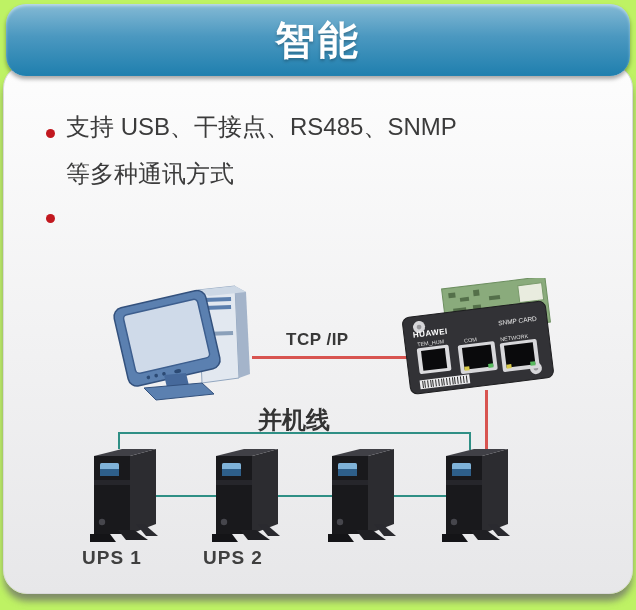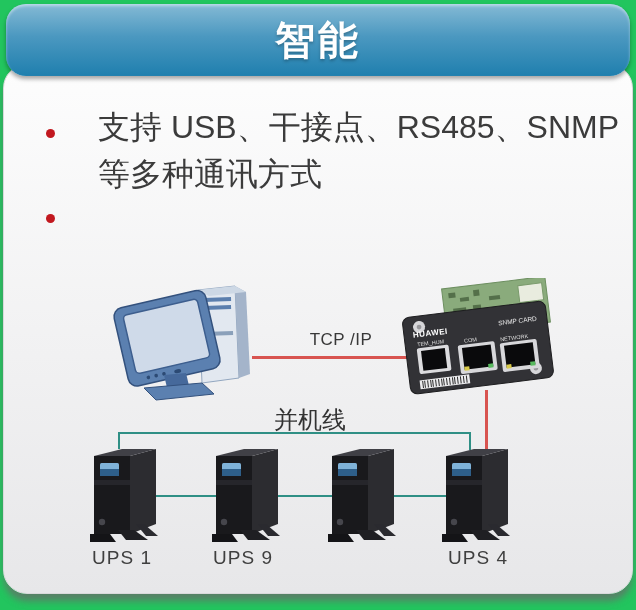--- a/index.html
+++ b/index.html
@@ -1,18 +1,18 @@
 <!DOCTYPE html>
 <html><head>
 <meta charset="utf-8">
 <style>
   html,body{margin:0;padding:0;background:#fafafa;}
   #stage{
     position:relative;width:636px;height:610px;overflow:hidden;
-    font-family:"Liberation Sans",sans-serif;background:#22c55e;
+    font-family:"Liberation Sans",sans-serif;background:#bef264;
   }
   
   .slide-card{
     position:absolute;left:3px;top:64px;width:628px;height:528px;
     border-radius:24px;border:1px solid #d9d9db;
     background:linear-gradient(180deg,#fdfdfd 0%,#f1f1f2 55%,#e7e7e9 100%);
     box-shadow:0 8px 7px -1px rgba(105,105,105,.75);
   }
   
   .banner{
@@ -21,27 +21,27 @@
     background:linear-gradient(180deg,#85bad5 0%,#4b98c0 45%,#1f7fae 100%);
     box-shadow:0 3px 4px rgba(0,0,0,.35), inset 0 2px 3px rgba(255,255,255,.45);
     display:flex;align-items:center;justify-content:center;
   }
   .banner-title{
     color:#ffffff;font-size:40px;font-weight:bold;letter-spacing:3px;
     text-shadow:0 2px 3px rgba(0,0,0,.25);
   }
   
   .bullet-dot{position:absolute;width:9px;height:9px;border-radius:50%;background:#c2181f;}
-  .b-line{position:absolute;left:66px;color:#3b3b3b;font-size:32px;line-height:34px;white-space:nowrap;margin-left:32px;}
+  .b-line{position:absolute;left:66px;color:#3b3b3b;font-size:24px;line-height:34px;white-space:nowrap;}
   
   .line{position:absolute;}
   .red{background:#d85450;}
   .teal{background:#2f8f85;}
   
-  .lbl{position:absolute;color:#383838;text-align:center;}
+  .lbl{position:absolute;color:#383838;text-align:left;font-weight:bold;}
   .tcp-lbl{left:286px;top:330px;width:110px;font-size:17px;letter-spacing:.5px;}
   .par-lbl{left:258px;top:404px;width:104px;font-size:24px;color:#333;}
   .ups-lbl{top:547px;width:80px;font-size:19px;color:#3f3f3f;letter-spacing:1px;}
   .svg-abs{position:absolute;}
   .z1{z-index:1}.z2{z-index:2}
 </style>
 </head>
 <body>
 
 <div id="stage">
@@ -191,16 +191,15 @@
     <rect x="14" y="19" width="19" height="13" rx="1.5" fill="#7fb2d8"></rect>
     <rect x="14" y="25" width="19" height="7" fill="#2e5f8a"></rect>
     <rect x="8" y="36" width="36" height="5" fill="#26262b"></rect>
     <circle cx="16" cy="78" r="3.2" fill="#46464c"></circle>
     <polygon points="4,90 24,90 30,98 4,98" fill="#141417"></polygon>
     <polygon points="32,86 48,86 62,96 40,96" fill="#1f1f23"></polygon>
     <polygon points="50,80 58,80 72,92 60,92" fill="#2a2a2f"></polygon>
   </svg>
 
   <div class="lbl ups-lbl" style="left:82px">UPS 1</div>
-  <div class="lbl ups-lbl" style="left:203px">UPS 9</div>
-  <div class="lbl ups-lbl" style="left:438px">UPS 4</div>
+  <div class="lbl ups-lbl" style="left:203px">UPS 2</div>
 
 </div>
 
 </body></html>

